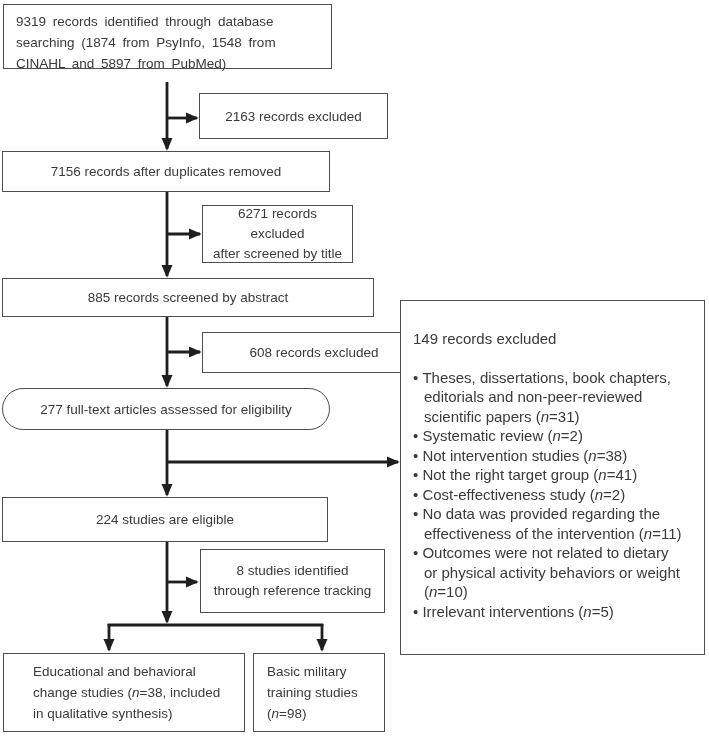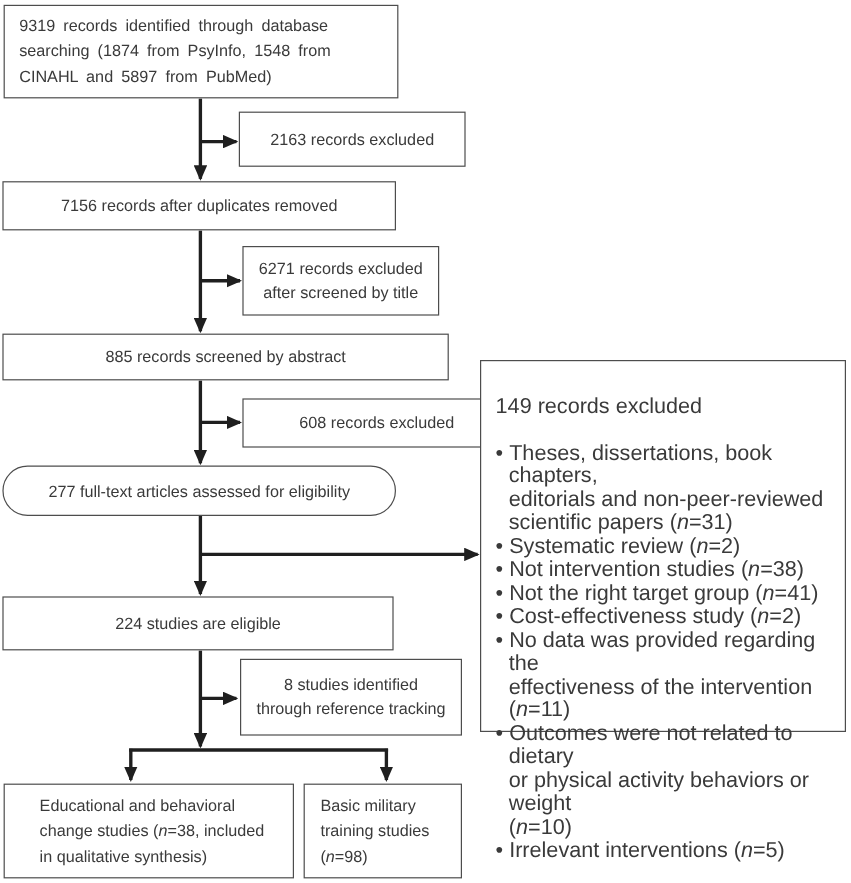--- a/index.html
+++ b/index.html
@@ -29,28 +29,28 @@
     z-index:2;
     font-size:13.5px;
     line-height:21px;
     white-space:pre-line;
   }
   .center{
     display:flex;align-items:center;justify-content:center;
     text-align:center;
     padding:2px 8px;
   }
-  .b1{left:3px;top:4px;width:329px;height:78px;padding:6px 11px 6px 12px;word-spacing:3px;}
+  .b1{left:3px;top:4px;width:329px;height:65px;padding:6px 11px 6px 12px;word-spacing:3px;}
   .s1{left:199px;top:93px;width:189px;height:46px;}
   .b2{left:2px;top:151px;width:328px;height:41px;}
-  .s2{left:202px;top:205px;width:164px;height:58px;line-height:20px;}
+  .s2{left:202px;top:205px;width:151px;height:58px;line-height:20px;}
   .b3{left:2px;top:278px;width:372px;height:39px;}
   .s3{left:202px;top:332px;width:208px;height:41px;padding-left:24px;}
   .b4{left:2px;top:388px;width:328px;height:42px;border-radius:21px;}
-  .rp{left:400px;top:300px;width:305px;height:310px;padding:8px 14px 8px 12px;font-size:18px;line-height:19.5px;}
+  .rp{left:400px;top:300px;width:305px;height:355px;padding:8px 14px 8px 12px;font-size:15px;line-height:19.5px;}
   .b5{left:2px;top:497px;width:326px;height:45px;}
   .s4{left:200px;top:549px;width:185px;height:64px;line-height:20px;}
   .bl{left:3px;top:653px;width:242px;height:79px;padding:7px 10px 7px 29px;}
   .br{left:253px;top:653px;width:132px;height:79px;padding:7px 8px 7px 13px;}
   .rp p{margin:0;}
   .rp ul{margin:0;padding:0;list-style:none;}
   .rp li{padding-left:11px;text-indent:-11px;white-space:pre-line;}
   .rp li::before{content:"\2022\00a0";}
   i{font-style:italic;}
 </style>

